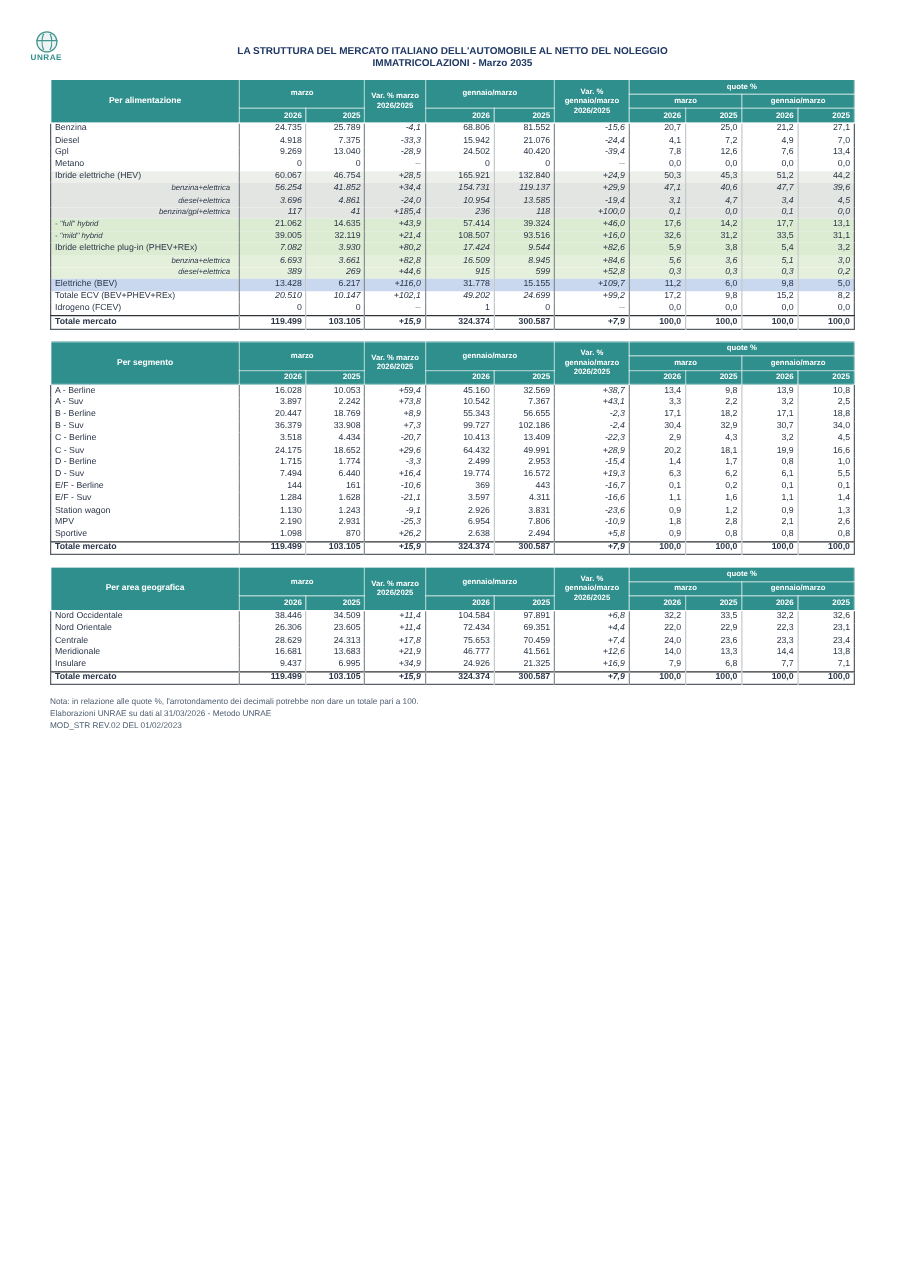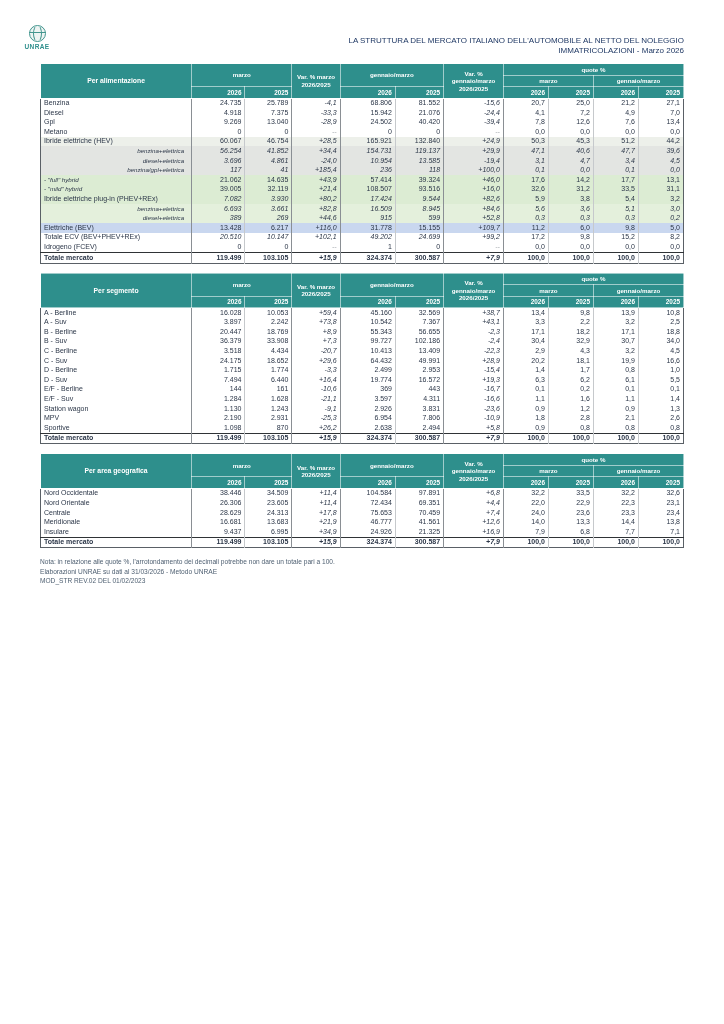--- a/index.html
+++ b/index.html
@@ -7,21 +7,21 @@
   .page{position:relative;width:724px;height:1024px;background:#fff;box-sizing:border-box;padding:0 40px;}
 
   
   .logo{position:absolute;left:20px;top:25px;width:34px;text-align:center;}
   .globe{width:15px;height:15px;border:1.5px solid #43968f;border-radius:50%;margin:0 auto 1px;position:relative;background:#eef4f3;}
   .globe::before{content:"";position:absolute;top:-1px;bottom:-1px;left:3px;right:3px;border:1px solid #43968f;border-top-color:transparent;border-bottom-color:transparent;border-radius:50%;}
   .globe::after{content:"";position:absolute;left:-1px;right:-1px;top:6px;border-top:1px solid #43968f;}
   .logo-text{font-size:6.5px;font-weight:bold;color:#2e8f8c;letter-spacing:.4px;}
 
   
-  .title{padding-top:36px;text-align:right;font-weight:normal;font-size:8px;line-height:10px;color:#1f3864;}
+  .title{padding-top:36px;text-align:center;font-weight:bold;font-size:8px;line-height:10px;color:#1f3864;}
 
   
   table.tbl{width:100%;border-collapse:collapse;table-layout:fixed;border:1px solid #5a6066;margin-top:9px;}
   table.tbl.first{margin-top:7px;}
   thead th{background:#2e8f8c;color:#fff;font-weight:bold;font-size:6.2px;line-height:7.5px;padding:1.5px 2px;border:1px solid rgba(255,255,255,.55);text-align:center;vertical-align:middle;}
   thead th.h-label{font-size:6.8px;}
   thead th.h-year{text-align:right;padding-right:3px;font-size:6.4px;}
   thead{border-bottom:1px solid #2f3336;}
 
   td{font-size:7px;line-height:8.6px;padding:.5px 3px .5px 3px;vertical-align:middle;}
@@ -54,21 +54,21 @@
 
 <div class="page">
 
   <div class="logo">
     <div class="globe"></div>
     <div class="logo-text">UNRAE</div>
   </div>
 
   <div class="title">
     <div>LA STRUTTURA DEL MERCATO ITALIANO DELL'AUTOMOBILE AL NETTO DEL NOLEGGIO</div>
-    <div>IMMATRICOLAZIONI - Marzo 2026</div>
+    <div>IMMATRICOLAZIONI - Marzo 2035</div>
   </div>
 
   <table class="tbl first">
     <colgroup>
       <col style="width:23.5%">
         <col style="width:8.3%">
         <col style="width:7.3%">
         <col style="width:7.5%">
       <col style="width:8.6%">
         <col style="width:7.5%">

